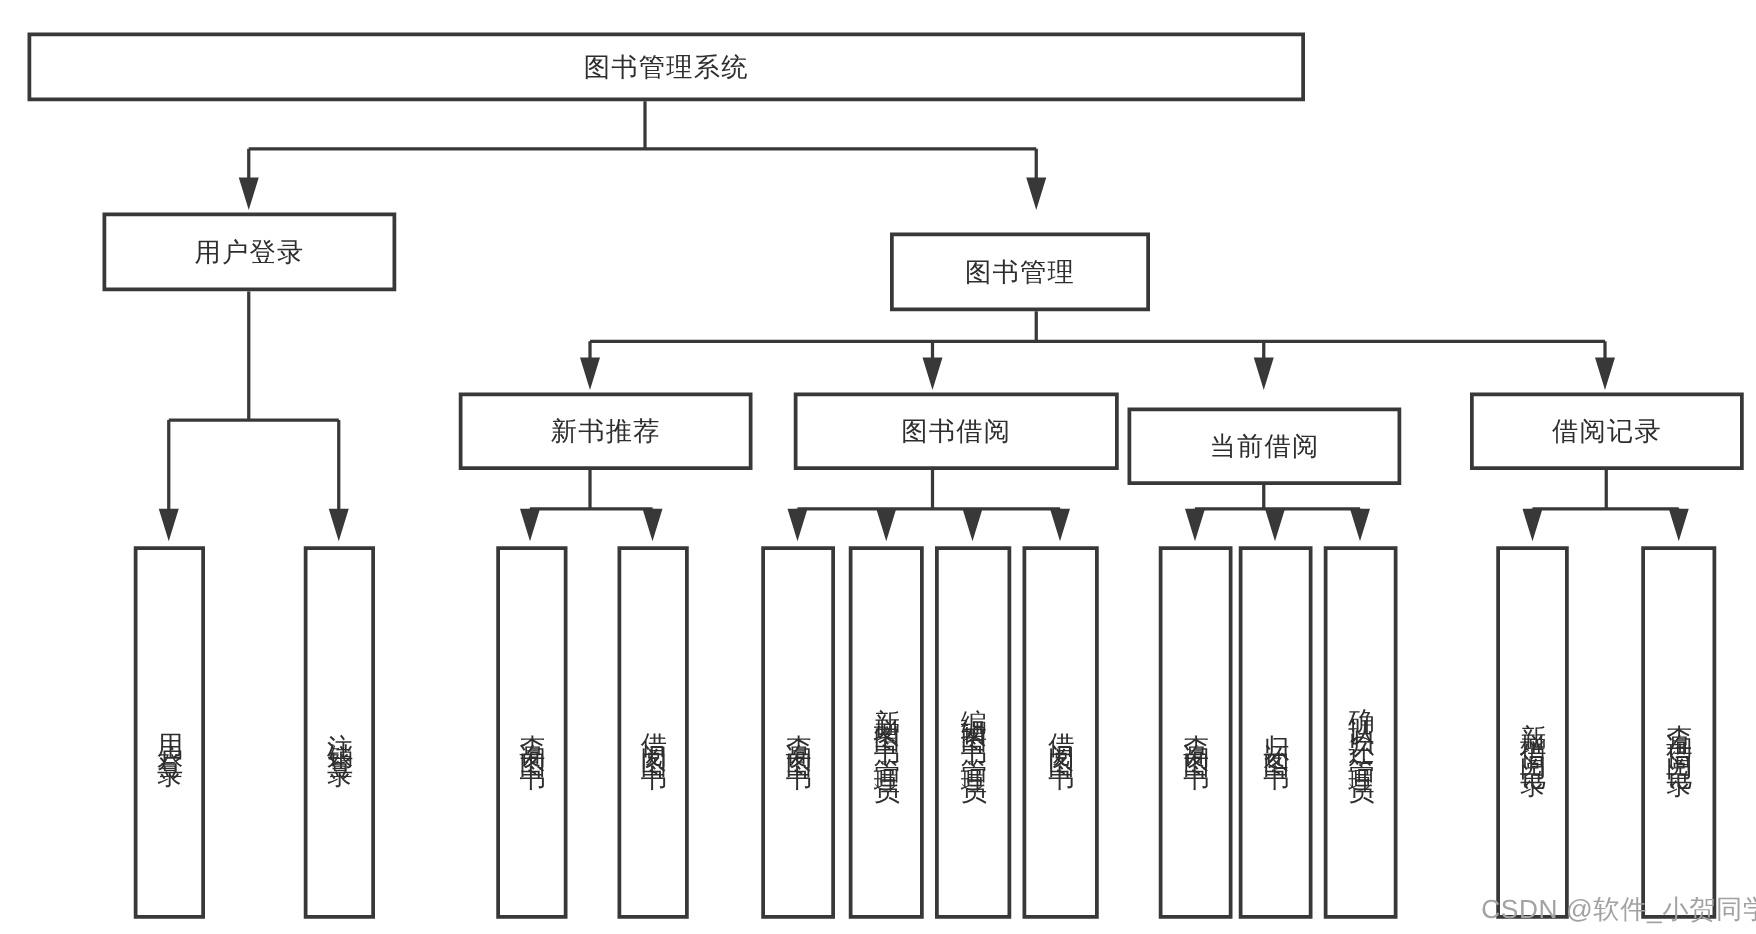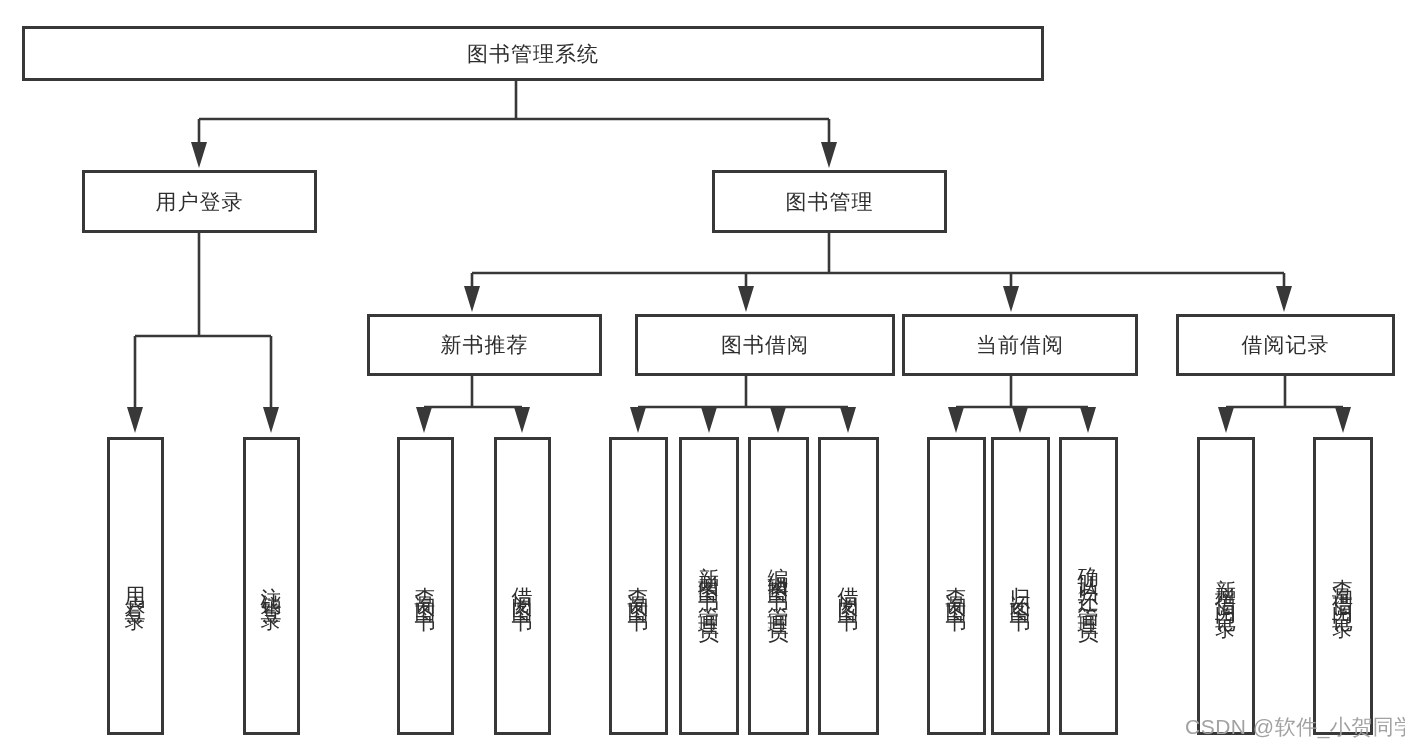--- a/index.html
+++ b/index.html
@@ -19,24 +19,24 @@
     top:437px;height:298px;
   }
   .vtext{
     writing-mode:vertical-rl;text-orientation:mixed;
     font-size:21px;letter-spacing:8px;line-height:1.2;color:#2e2e2e;
     white-space:nowrap;
   }
   
   #root{left:22px;top:14px;width:1022px;height:55px;margin-top:12px;}
   #n2-0{left:82px;top:170px;width:235px;height:63px;}
-  #n2-1{left:712px;top:170px;width:235px;height:63px;}
+  #n2-1{left:712px;top:186px;width:208px;height:63px;}
   #n3-0{left:367px;top:314px;width:235px;height:62px;}
   #n3-1{left:635px;top:314px;width:260px;height:62px;}
-  #n3-2{left:902px;top:314px;width:236px;height:62px;}
+  #n3-2{left:902px;top:326px;width:219px;height:62px;}
   #n3-3{left:1176px;top:314px;width:219px;height:62px;}
   
   #l0{left:107px;width:57px;}
   #l1{left:243px;width:57px;}
   #l2{left:397px;width:57px;}
   #l3{left:494px;width:57px;}
   #l4{left:609px;width:59px;}
   #l5{left:679px;width:60px;}
   #l6{left:748px;width:61px;}
   #l7{left:818px;width:61px;}

